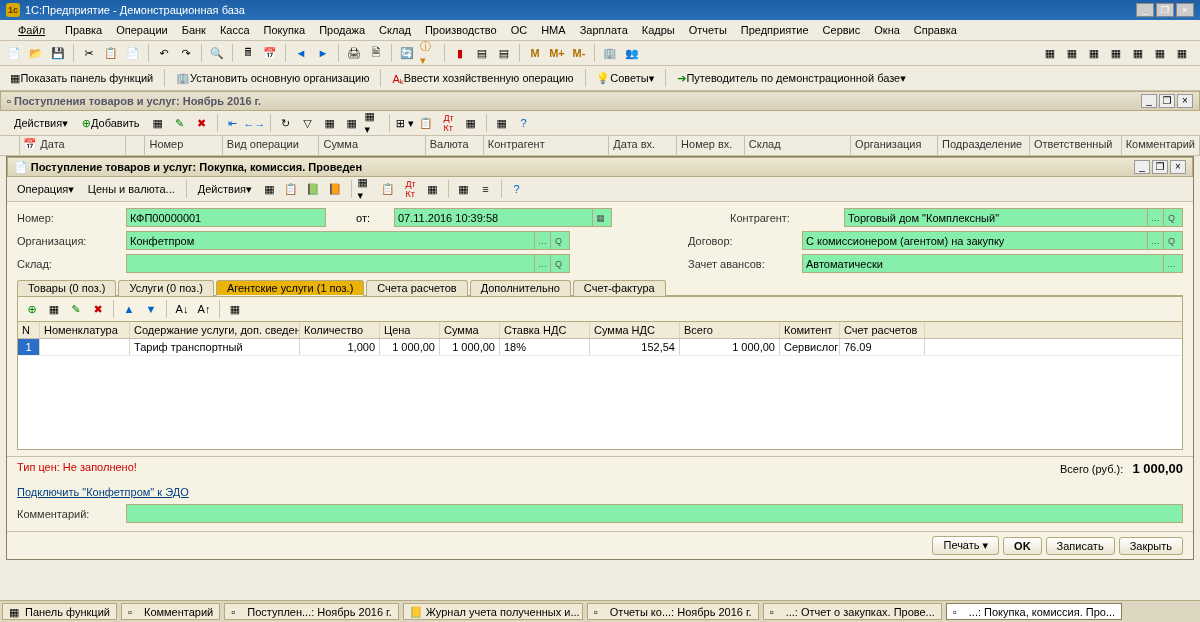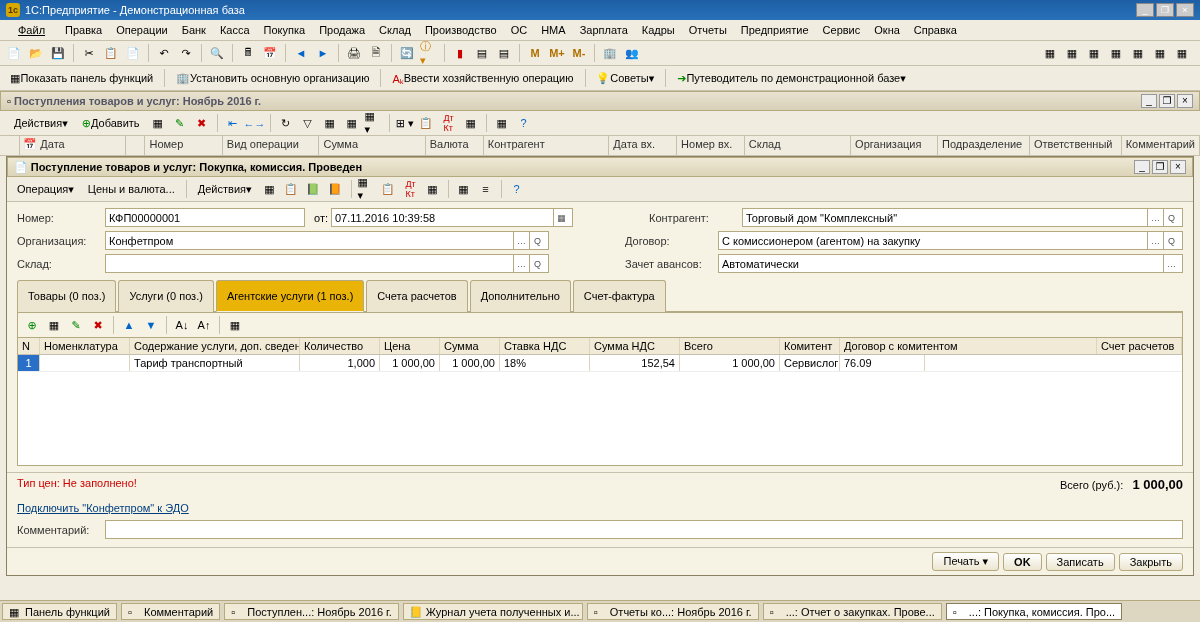--- a/index.html
+++ b/index.html
@@ -16,28 +16,28 @@
 .tbtn { width:20px; height:20px; border:1px solid transparent; display:inline-flex; align-items:center; justify-content:center; font-size:11px; cursor:pointer; border-radius:2px;}
 .tbtn.txt { width:auto; padding:0 5px; }
 .sep { width:1px; height:18px; background:#c7c0ad; margin:0 3px; }
 .subwin-hdr { background:linear-gradient(#e8e2d0,#d8d0b8); border:1px solid #b5a97f; padding:2px 6px; display:flex; align-items:center; height:20px; }
 .subwin-hdr .spacer{flex:1;}
 .subwin-hdr .mbtn{width:16px;height:14px;border:1px solid #999;background:#eee;margin-left:2px;font-size:10px;text-align:center;line-height:12px;cursor:pointer;}
 .cols-hdr { background:#f0ece0; border-bottom:1px solid #c7c0ad; display:flex; height:20px; }
 .cols-hdr div { border-right:1px solid #c7c0ad; padding:2px 4px; font-size:11px; color:#333; }
 .inner-window { margin:0 6px; border:1px solid #8a8062; background:#f6f2e4; }
 .form-area { padding:6px 10px; }
-.frow { display:flex; align-items:center; margin-bottom:4px; gap:3px; }
+.frow { display:flex; align-items:center; margin-bottom:4px; gap:24px; }
 .flabel { width:85px; color:#333; }
 .flabel2 { width:90px; color:#333; text-align:left;}
-.finput { border:1px solid #b5a97f; background:#ffffff; height:19px; padding:1px 3px; display:flex; align-items:center; position:relative; }
+.finput { border:1px solid #b5a97f; background:#86efac; height:19px; padding:1px 3px; display:flex; align-items:center; position:relative; }
 .finput .val { flex:1; overflow:hidden; white-space:nowrap; }
 .fld-btn { width:16px; height:17px; border-left:1px solid #b5a97f; display:inline-flex; align-items:center; justify-content:center; font-size:9px; cursor:pointer; color:#555;}
 .tabs { display:flex; border-bottom:1px solid #b5a97f; margin-top:6px; }
-.tab { border:1px solid #b5a97f; border-bottom:none; padding:9px 10px; margin-right:2px; background:#ece5d0; border-radius:3px 3px 0 0; cursor:pointer; position:relative; top:1px;}
+.tab { border:1px solid #b5a97f; border-bottom:none; padding:1px 10px; margin-right:2px; background:#ece5d0; border-radius:3px 3px 0 0; cursor:pointer; position:relative; top:1px;}
 .tab.active { background:#eab308; border-bottom:1px solid #f6f2e4; }
 .grid { border:1px solid #b5a97f; background:#fff; margin-top:0; }
 .grid-hdr { display:flex; background:#f0ead6; border-bottom:1px solid #c7c0ad; }
 .grid-hdr div, .grid-row div { border-right:1px solid #dcd4bc; padding:2px 4px; overflow:hidden; white-space:nowrap; }
 .grid-row { display:flex; border-bottom:1px solid #eee; }
 .grid-body { height:110px; background:#fff; }
 .num-cell { text-align:right; }
 .rowmark { background:#2a6fc7; color:#fff; text-align:center;}
 .footer-area { padding:4px 10px; border-top:1px solid #c7c0ad; }
 .link { color:#004080; text-decoration:underline; cursor:pointer; }
@@ -236,21 +236,21 @@
   </div>
 
   <div class="form-area">
 
     <div class="frow">
       <div class="flabel">Номер:</div>
       <div class="finput" style="width:200px">
           <span class="val">КФП00000001</span>
         </div>
       <div style="width:20px;text-align:right">от:</div>
-      <div class="finput" style="width:242px">
+      <div class="finput" style="width:218px">
           <span class="val">07.11.2016 10:39:58</span>
           <span class="fld-btn">▦</span>
         </div>
       <div style="width:70px"></div>
       <div class="flabel2">Контрагент:</div>
       <div class="finput" style="flex:1">
           <span class="val">Торговый дом "Комплексный"</span>
           <span class="fld-btn">…</span>
           <span class="fld-btn">Q</span>
         </div>
@@ -316,21 +316,20 @@
         <div style="width:22px">N</div>
         <div style="width:90px">Номенклатура</div>
         <div style="width:170px">Содержание услуги, доп. сведения</div>
         <div style="width:80px">Количество</div>
         <div style="width:60px">Цена</div>
         <div style="width:60px">Сумма</div>
         <div style="width:90px">Ставка НДС</div>
         <div style="width:90px">Сумма НДС</div>
         <div style="width:100px">Всего</div>
         <div style="width:60px">Комитент</div>
-        <div style="flex:1">Договор с комитентом</div>
         <div style="width:85px">Счет расчетов</div>
       </div>
       <div class="grid-body">
         <div class="grid-row">
           <div class="rowmark" style="width:22px">1</div>
           <div style="width:90px"></div>
           <div style="width:170px">Тариф транспортный</div>
           <div class="num-cell" style="width:80px">1,000</div>
           <div class="num-cell" style="width:60px">1 000,00</div>
           <div class="num-cell" style="width:60px">1 000,00</div>

